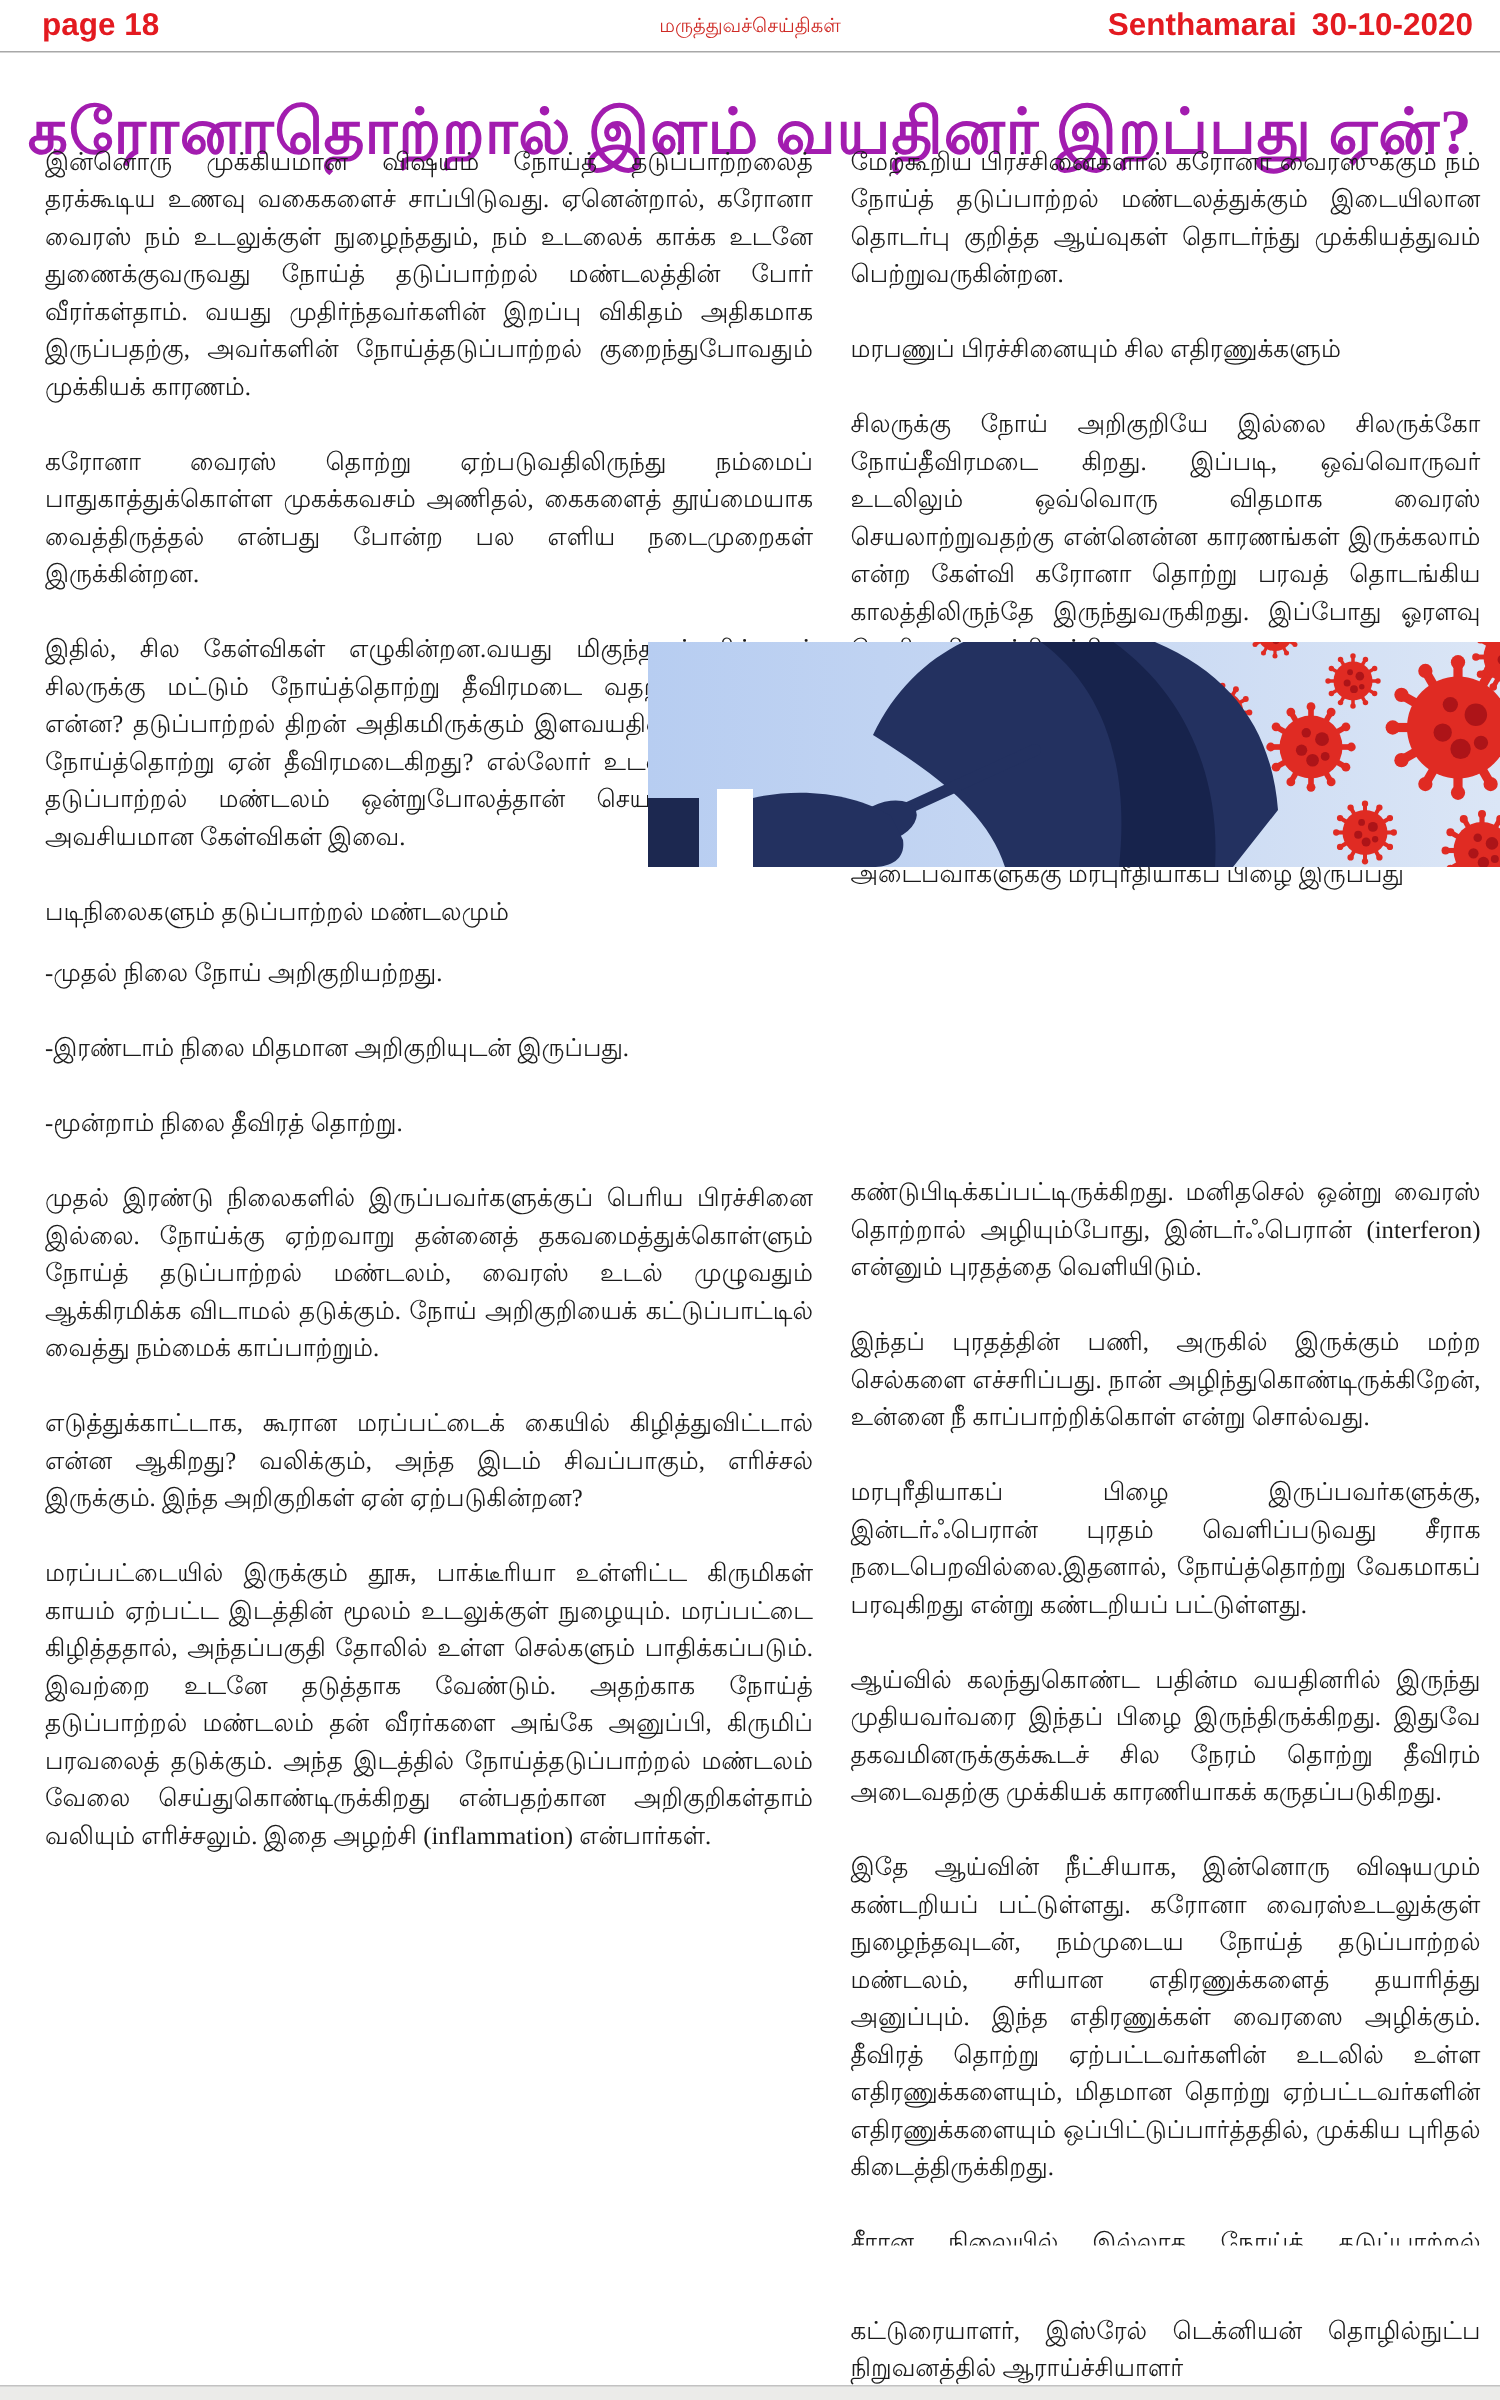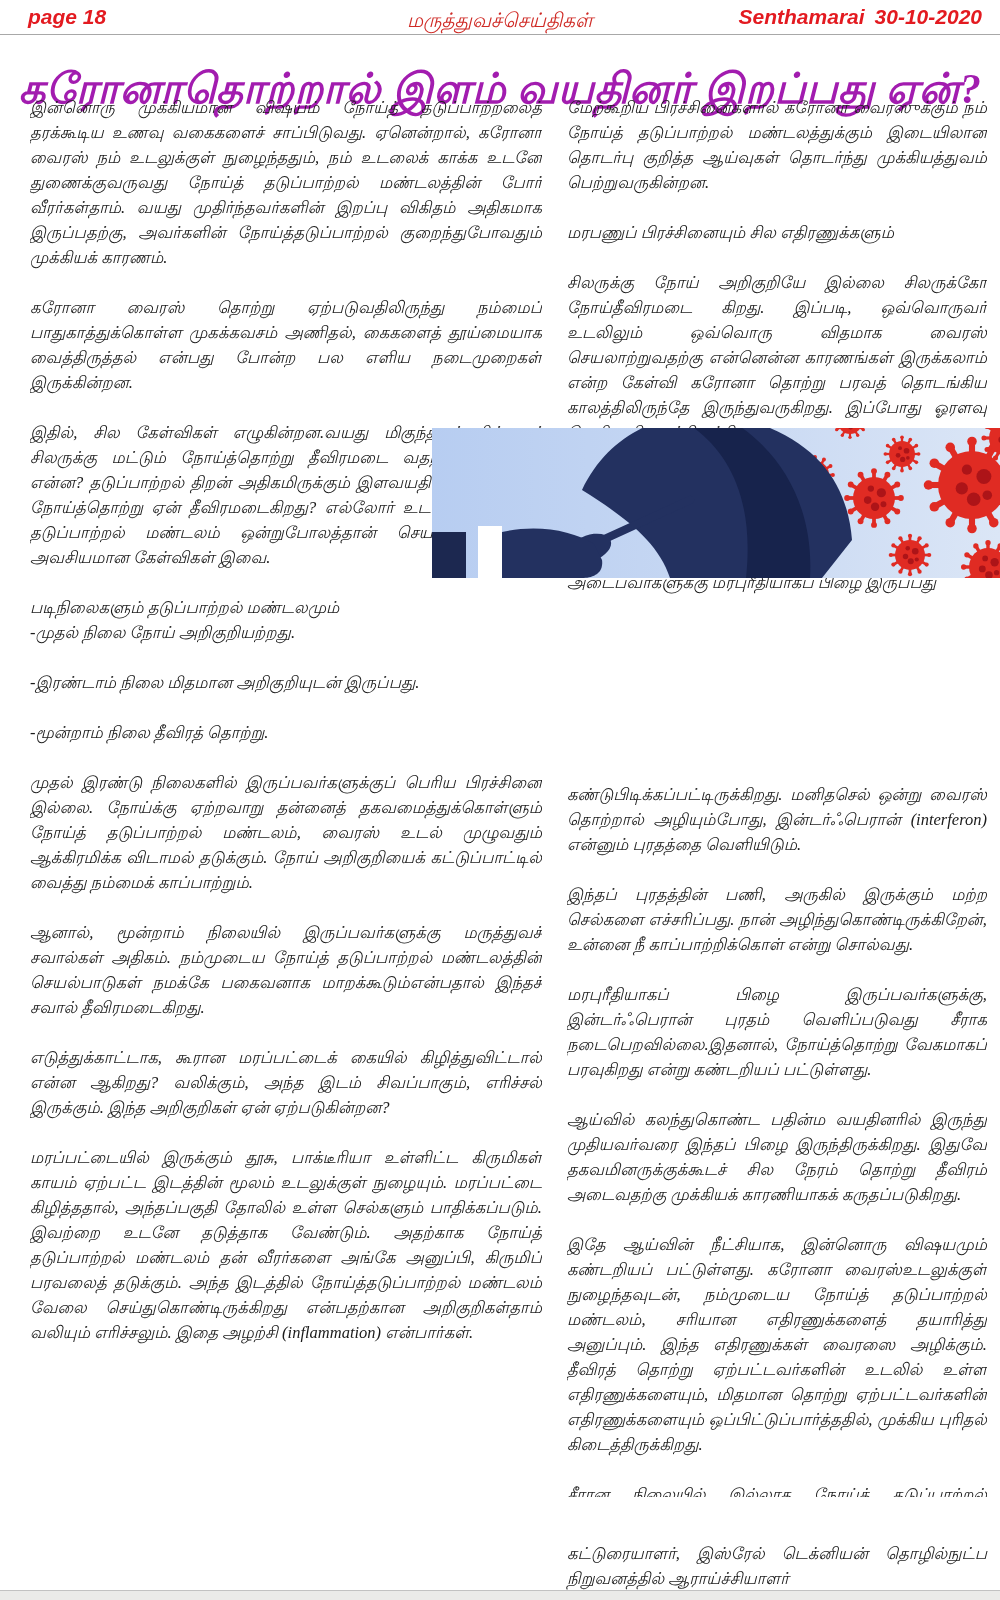--- a/index.html
+++ b/index.html
@@ -4,33 +4,33 @@
 <style>
   html,body{margin:0;padding:0;}
   body{
     width:1000px;height:1600px;
     background:#ffffff;
     font-family:"Liberation Serif", serif;
     color:#1b1b1b;
     position:relative;
     overflow:hidden;
   }
-  .page{position:absolute;inset:0;font-style:italic;}
+  .page{position:absolute;inset:0;}
 
   
   .page-label{
     position:absolute;left:28px;top:5px;
     font-family:"Liberation Sans", sans-serif;
     font-weight:bold;font-size:21px;color:#e31a20;
   }
   .section-title{
     position:absolute;left:0;right:0;top:9px;
     text-align:center;
     font-family:"Liberation Sans", sans-serif;
-    font-size:20px;color:#cf2a25;
+    font-size:13px;color:#cf2a25;
   }
   .masthead{
     position:absolute;right:18px;top:5px;
     font-family:"Liberation Sans", sans-serif;
     font-weight:bold;font-size:21px;color:#e31a20;
     white-space:nowrap;
   }
   .masthead .date{margin-left:10px;}
   .header-rule{
     position:absolute;left:0;right:0;top:34px;
@@ -50,21 +50,21 @@
   .col{
     position:absolute;top:95px;
     font-size:16.5px;line-height:25px;
     text-align:justify;
     overflow:hidden;
   }
   .col-left {left:30px;width:512px;height:1472px;}
   .col-right{left:567px;width:420px;height:1402px;}
   .col p{margin:0 0 25px 0;}
   .col p.subhead{text-align:left;}
-  .col p.tight{margin-bottom:0;}
+  .col p.tight{margin-bottom:16px;}
   .col p.narrow{max-width:398px;}
   .col p.stage{max-width:398px;text-align:left;}
   .col .img-spacer{height:162px;}
 
   
   .figure{
     position:absolute;left:432px;top:428px;width:568px;height:150px;
     z-index:5;overflow:hidden;
   }
   .figure svg{display:block;}
@@ -96,21 +96,20 @@
 
   <div class="col col-left">
       <p class="para">இன்னொரு முக்கியமான விஷயம் நோய்த் தடுப்பாற்றலைத் தரக்கூடிய உணவு வகைகளைச் சாப்பிடுவது. ஏனென்றால், கரோனா வைரஸ் நம் உடலுக்குள் நுழைந்ததும், நம் உடலைக் காக்க உடனே துணைக்குவருவது நோய்த் தடுப்பாற்றல் மண்டலத்தின் போர் வீரர்கள்தாம். வயது முதிர்ந்தவர்களின் இறப்பு விகிதம் அதிகமாக இருப்பதற்கு, அவர்களின் நோய்த்தடுப்பாற்றல் குறைந்துபோவதும் முக்கியக் காரணம்.</p>
       <p class="para">கரோனா வைரஸ் தொற்று ஏற்படுவதிலிருந்து நம்மைப் பாதுகாத்துக்கொள்ள முகக்கவசம் அணிதல், கைகளைத் தூய்மையாக வைத்திருத்தல் என்பது போன்ற பல எளிய நடைமுறைகள் இருக்கின்றன.</p>
       <p class="para">இதில், சில கேள்விகள் எழுகின்றன.வயது மிகுந்தவர்களில்கூடச் சிலருக்கு மட்டும் நோய்த்தொற்று தீவிரமடை வதற்குக் காரணம் என்ன? தடுப்பாற்றல் திறன் அதிகமிருக்கும் இளவயதினர் சிலருக்கும் நோய்த்தொற்று ஏன் தீவிரமடைகிறது? எல்லோர் உடலிலும் நோய்த் தடுப்பாற்றல் மண்டலம் ஒன்றுபோலத்தான் செயல்படுகின்றதா? அவசியமான கேள்விகள் இவை.</p>
       <p class="subhead tight">படிநிலைகளும் தடுப்பாற்றல் மண்டலமும்</p>
       <p class="stage">-முதல் நிலை   நோய் அறிகுறியற்றது.</p>
       <p class="stage">-இரண்டாம் நிலை   மிதமான அறிகுறியுடன் இருப்பது.</p>
       <p class="stage">-மூன்றாம் நிலை   தீவிரத் தொற்று.</p>
       <p class="para">முதல் இரண்டு நிலைகளில் இருப்பவர்களுக்குப் பெரிய பிரச்சினை இல்லை. நோய்க்கு ஏற்றவாறு தன்னைத் தகவமைத்துக்கொள்ளும் நோய்த் தடுப்பாற்றல் மண்டலம், வைரஸ் உடல் முழுவதும் ஆக்கிரமிக்க விடாமல் தடுக்கும். நோய் அறிகுறியைக் கட்டுப்பாட்டில் வைத்து நம்மைக் காப்பாற்றும்.</p>
-      <p class="para">ஆனால், மூன்றாம் நிலையில் இருப்பவர்களுக்கு மருத்துவச் சவால்கள் அதிகம். நம்முடைய நோய்த் தடுப்பாற்றல் மண்டலத்தின் செயல்பாடுகள் நமக்கே பகைவனாக மாறக்கூடும்என்பதால் இந்தச் சவால் தீவிரமடைகிறது.</p>
       <p class="para">எடுத்துக்காட்டாக, கூரான மரப்பட்டைக் கையில் கிழித்துவிட்டால் என்ன ஆகிறது? வலிக்கும், அந்த இடம் சிவப்பாகும், எரிச்சல் இருக்கும். இந்த அறிகுறிகள் ஏன் ஏற்படுகின்றன?</p>
       <p class="para">மரப்பட்டையில் இருக்கும் தூசு, பாக்டீரியா உள்ளிட்ட கிருமிகள் காயம் ஏற்பட்ட இடத்தின் மூலம் உடலுக்குள் நுழையும். மரப்பட்டை கிழித்ததால், அந்தப்பகுதி தோலில் உள்ள செல்களும் பாதிக்கப்படும். இவற்றை உடனே தடுத்தாக வேண்டும். அதற்காக நோய்த் தடுப்பாற்றல் மண்டலம் தன் வீரர்களை அங்கே அனுப்பி, கிருமிப் பரவலைத் தடுக்கும். அந்த இடத்தில் நோய்த்தடுப்பாற்றல் மண்டலம் வேலை செய்துகொண்டிருக்கிறது என்பதற்கான அறிகுறிகள்தாம் வலியும் எரிச்சலும். இதை அழற்சி (inflammation) என்பார்கள்.</p>
     </div>
   <div class="col col-right">
       <p class="para">மேற்கூறிய பிரச்சினைகளால் கரோனா வைரஸுக்கும் நம் நோய்த் தடுப்பாற்றல் மண்டலத்துக்கும் இடையிலான தொடர்பு குறித்த ஆய்வுகள் தொடர்ந்து முக்கியத்துவம் பெற்றுவருகின்றன.</p>
       <p class="subhead">மரபணுப் பிரச்சினையும் சில எதிரணுக்களும்</p>
       <p class="para">சிலருக்கு நோய் அறிகுறியே இல்லை சிலருக்கோ நோய்தீவிரமடை கிறது. இப்படி, ஒவ்வொருவர் உடலிலும் ஒவ்வொரு விதமாக வைரஸ் செயலாற்றுவதற்கு என்னென்ன காரணங்கள் இருக்கலாம் என்ற கேள்வி கரோனா தொற்று பரவத் தொடங்கிய காலத்திலிருந்தே இருந்துவருகிறது. இப்போது ஓரளவு தெளிவு கிடைத்திருக்கிறது.</p>
       <p class="para">உலக அளவில் நடைபெற்ற ஆய்வுகளில், நோய்த் தொற்று தீவிரம் அடைந்தவர்களின் மரபணுவும் (gene), மிதமான தொற்று ஏற்பட்டவர்களின் மரபணுவும் ஒப்பிட்டுப் பார்க்கப்பட்டன. இதில், நோய் தீவிரம் அடைபவர்களுக்கு மரபுரீதியாகப் பிழை இருப்பது</p>
       <div class="img-spacer"></div>
       <p class="para">கண்டுபிடிக்கப்பட்டிருக்கிறது. மனிதசெல் ஒன்று வைரஸ் தொற்றால் அழியும்போது, இன்டர்ஃபெரான் (interferon) என்னும் புரதத்தை வெளியிடும்.</p>

